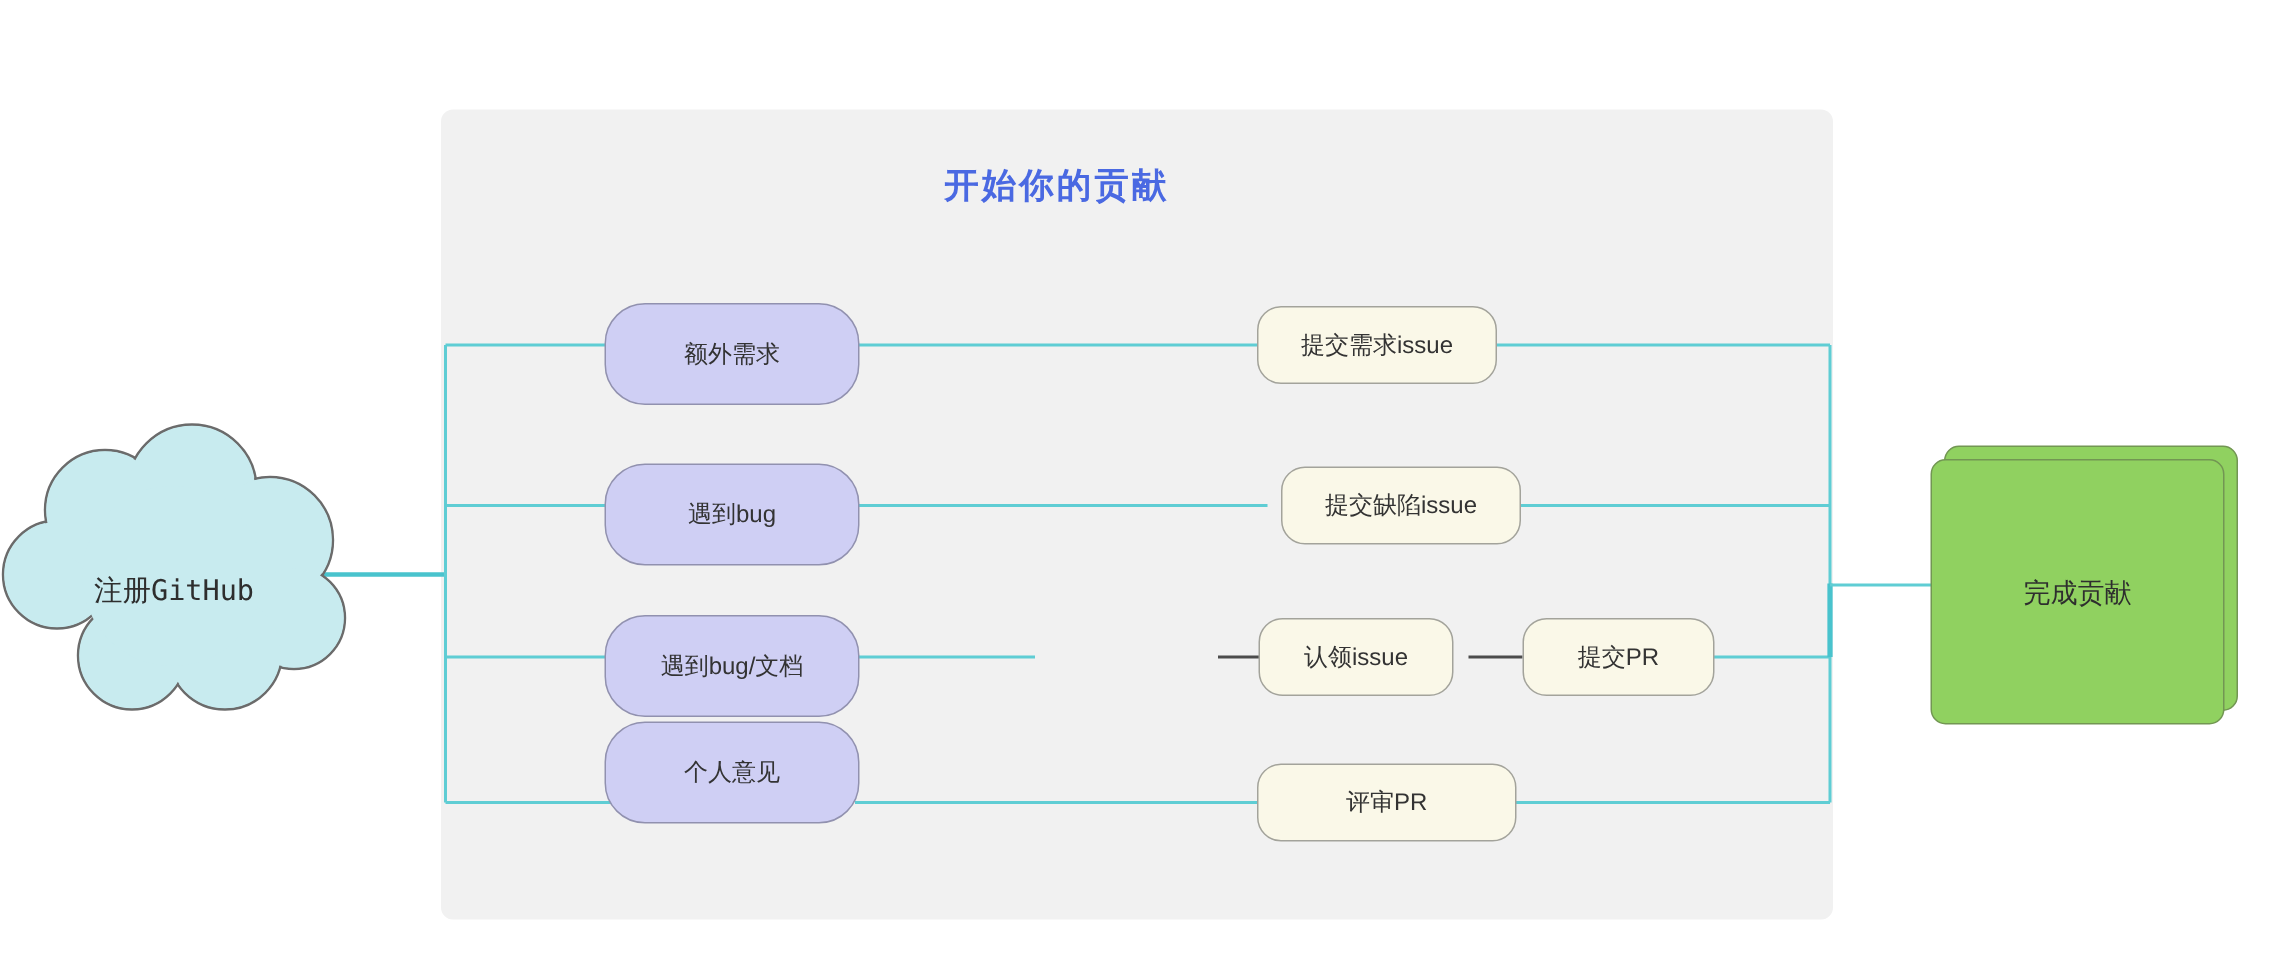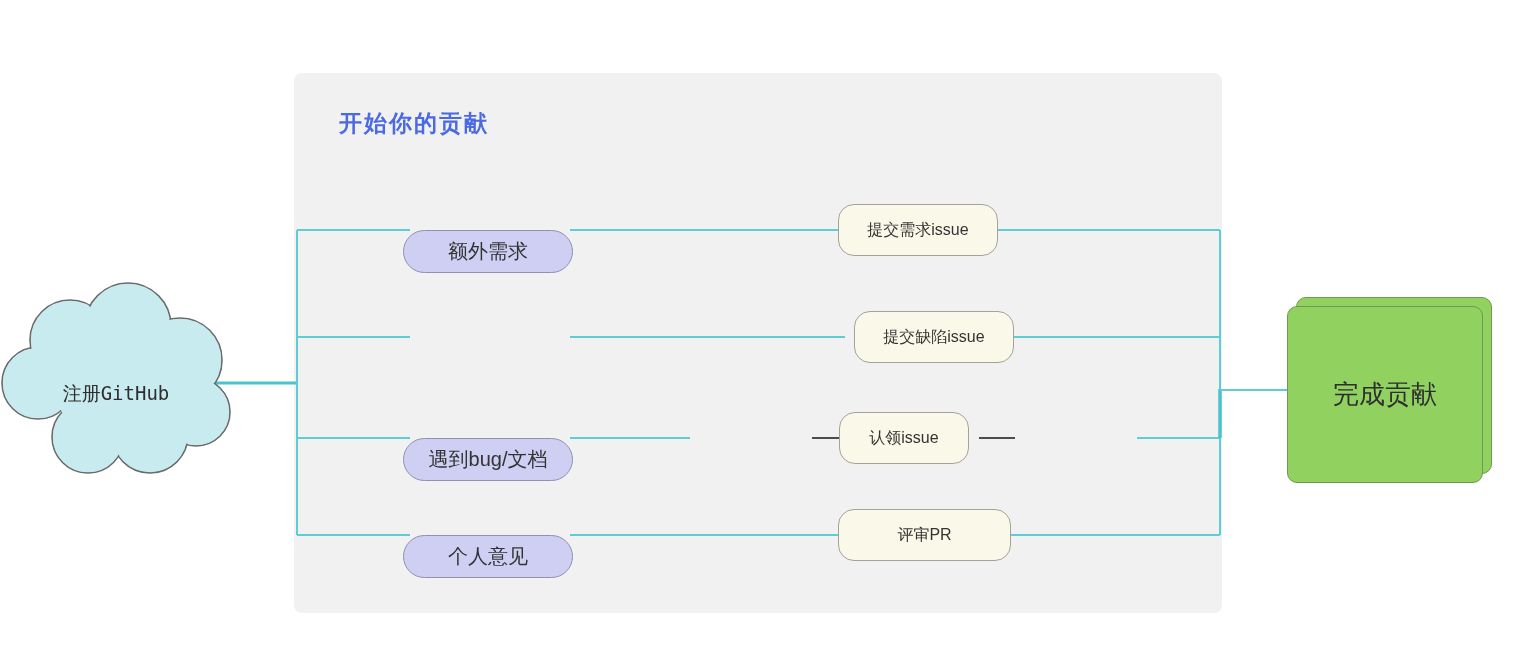--- a/index.html
+++ b/index.html
@@ -12,21 +12,21 @@
   }
   #canvas { position: absolute; inset: 0; width: 1522px; height: 648px; }
 
   .container-box {
     position: absolute; left: 294px; top: 73px; width: 928px; height: 540px;
     background: var(--container-bg, #f1f1f1);
     border-radius: 8px;
   }
   .diagram-title {
     position: absolute; left: 294px; top: 108px; width: 776px;
-    text-align: left;
+    text-align: center;
     font-size: 23px; font-weight: bold; letter-spacing: 2px;
     color: var(--title-blue, #4a69e2);
     padding-left: 45px;
   }
 
   #edges { position: absolute; left: 0; top: 0; width: 1522px; height: 648px; }
   .edge-teal  { stroke: var(--edge-teal, #5fcdd4); stroke-width: 2; fill: none; }
   .edge-teal-thick { stroke: var(--edge-teal-dark, #49c3cd); stroke-width: 3; fill: none; }
   .edge-teal-overlap { stroke: var(--edge-teal-dark, #49c3cd); stroke-width: 3.5; fill: none; }
   .edge-dark  { stroke: var(--edge-dark, #4c4c4c); stroke-width: 2; fill: none; }
@@ -36,29 +36,28 @@
   .cloud-node { left: 0; top: 278px; width: 232px; height: 200px; }
   .cloud-node svg { position: absolute; inset: 0; }
   .cloud-label {
     position: relative; font-size: 19px;
     font-family: "DejaVu Sans Mono", monospace;
     color: #2e2e2e;
     margin-top: 32px;
   }
 
   .branch-node {
-    left: 403px; width: 170px; height: 43px;
+    left: 403px; width: 170px; height: 68px;
     background: var(--branch-fill, #cfcff4);
     border: 1.5px solid var(--branch-border, #9191af);
     border-radius: 27px;
-    font-size: 20px;
-    margin-top: 28px;
+    font-size: 16px;
   }
   .branch-1 { top: 202px; } .branch-2 { top: 309px; }
-  .branch-3 { top: 410px; } .branch-4 { top: 507px; }
+  .branch-3 { top: 410px; } .branch-4 { top: 481px; }
 
   .step-node {
     background: var(--step-fill, #faf8e8);
     border: 1.5px solid var(--step-border, #a3a39b);
     border-radius: 16px;
     font-size: 16px; height: 52px;
   }
   .step-1-1 { left: 838px; top: 204px; width: 160px; }
   .step-2-1 { left: 838px; top: 311px; width: 160px; margin-left: 16px; }
   .step-3-1 { left: 684px; top: 412px; width: 128px; }
@@ -68,21 +67,21 @@
 
   .end-layer {
     position: absolute;
     background: var(--end-fill, #90d160);
     border: 1.5px solid var(--end-border, #729653);
     border-radius: 10px;
   }
   .end-back  { left: 1296px; top: 297px; width: 196px; height: 177px; }
   .end-front { left: 1287px; top: 306px; width: 196px; height: 177px;
                display: flex; align-items: center; justify-content: center;
-               font-size: 26px; color: #2e2e2e; }
+               font-size: 18px; color: #2e2e2e; }
 </style>
 </head>
 <body>
 
 <div id="canvas">
 
   <div class="container-box"></div>
 
   <svg id="edges" viewBox="0 0 1522 648">
 
@@ -137,36 +136,42 @@
       </g>
     </svg>
     <span class="cloud-label">注册GitHub</span>
   </div>
 
   <div class="diagram-title">开始你的贡献</div>
 
   <div class="node branch-node branch-1">
     <span>额外需求</span>
   </div>
+  <div class="node branch-node branch-2">
+    <span>遇到bug</span>
+  </div>
   <div class="node branch-node branch-3">
     <span>遇到bug/文档</span>
   </div>
   <div class="node branch-node branch-4">
     <span>个人意见</span>
   </div>
 
   <div class="node step-node step-1-1">
     <span>提交需求issue</span>
   </div>
   <div class="node step-node step-2-1">
     <span>提交缺陷issue</span>
   </div>
   <div class="node step-node step-3-2">
     <span>认领issue</span>
   </div>
+  <div class="node step-node step-3-3">
+    <span>提交PR</span>
+  </div>
   <div class="node step-node step-4-1">
     <span>评审PR</span>
   </div>
 
   <div class="end-layer end-back"></div>
   <div class="end-layer end-front">
     <span>完成贡献</span>
   </div>
 
 </div>

